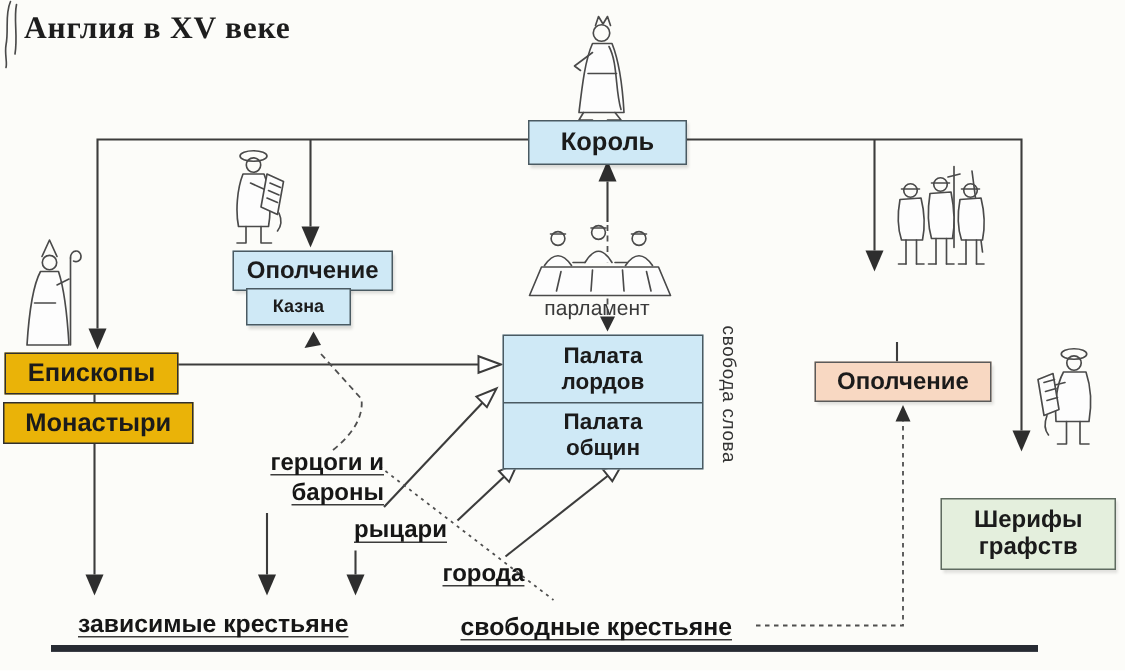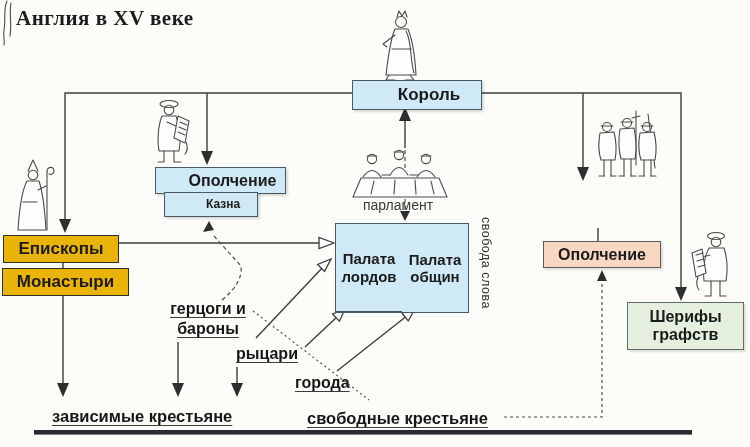--- a/index.html
+++ b/index.html
@@ -12,28 +12,28 @@
   .figure{position:absolute;z-index:2;}
   .page-title{
     position:absolute;left:16px;top:6px;z-index:4;
     font-family:"Liberation Serif","DejaVu Serif",serif;
     font-weight:bold;font-size:21px;letter-spacing:.5px;color:#1d1d1d;
   }
   .box{
     position:absolute;z-index:3;display:flex;align-items:center;justify-content:center;
     text-align:center;font-weight:bold;color:#1b1b1b;white-space:pre-line;line-height:1.12;
   }
-  .box.blue{background:var(--c-box_blue,#cfe9f6);border:1.6px solid var(--c-border_dark,#4a5a62);box-shadow:1.5px 2px 2px rgba(0,0,0,.14);padding-left:24px;}
+  .box.blue{background:var(--c-box_blue,#cfe9f6);border:1.6px solid var(--c-border_dark,#4a5a62);box-shadow:1.5px 2px 2px rgba(0,0,0,.14);}
   .box.white{background:#eab308;border:1.6px solid #2f2f2f;}
   .box.peach{background:var(--c-box_peach,#f8d8c2);border:1.5px solid #5a5a5a;box-shadow:1.5px 2px 2px rgba(0,0,0,.12);}
-  .box.green{background:var(--c-box_green,#e4efdd);border:1.5px solid #5f6b60;box-shadow:1.5px 2px 2px rgba(0,0,0,.12);}
+  .box.green{background:var(--c-box_green,#e4efdd);border:1.5px solid #5f6b60;box-shadow:1.5px 2px 2px rgba(0,0,0,.12);margin-top:30px;}
   .chambers{
     position:absolute;z-index:3;left:335px;top:223px;width:134px;height:90px;
     background:var(--c-box_blue,#cfe9f6);border:1.6px solid var(--c-border_dark,#4a5a62);
-    display:flex;flex-direction:row;box-sizing:border-box;
+    display:flex;flex-direction:column;box-sizing:border-box;
   }
   .chambers .cell{
     flex:1;display:flex;align-items:center;justify-content:center;text-align:center;
     font-weight:bold;font-size:15px;color:#1b1b1b;white-space:pre-line;line-height:1.15;
   }
   .chambers .cell:first-child{border-bottom:1.4px solid var(--c-border_dark,#4a5a62);}
   .note{position:absolute;z-index:4;color:#3a3a3a;font-size:14px;text-align:center;}
   .vnote{
     position:absolute;z-index:4;color:#333;font-size:12.5px;letter-spacing:.5px;
     writing-mode:vertical-rl;
@@ -195,20 +195,20 @@
 общин</div>
   </div>
 
   <div class="box peach" style="left:543px;top:241px;width:116px;height:25px;font-size:16px">Ополчение</div>
   <div class="box green" style="left:627px;top:302px;width:115px;height:46px;font-size:16px">Шерифы
 графств</div>
 
   <div class="note" style="left:348px;top:197px;width:100px">парламент</div>
   <div class="vnote" style="left:479px;top:217px;height:102px">свобода слова</div>
 
-  <div class="glabel" style="left:160px;top:299px;width:96px;text-align:center">герцоги и
+  <div class="glabel" style="left:160px;top:299px;width:96px;text-align:right">герцоги и
 бароны</div>
   <div class="glabel" style="left:236px;top:344px">рыцари</div>
   <div class="glabel" style="left:295px;top:373px">города</div>
   <div class="glabel" style="left:52px;top:406px;font-size:16.5px">зависимые крестьяне</div>
   <div class="glabel" style="left:307px;top:408px;font-size:16.5px">свободные крестьяне</div>
 
 </div>
 
 </body></html>

